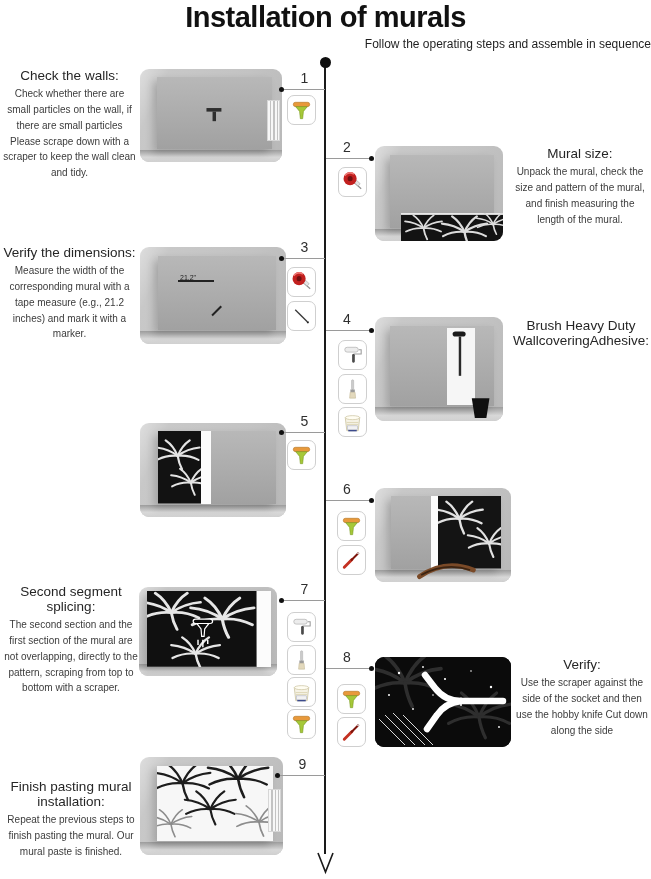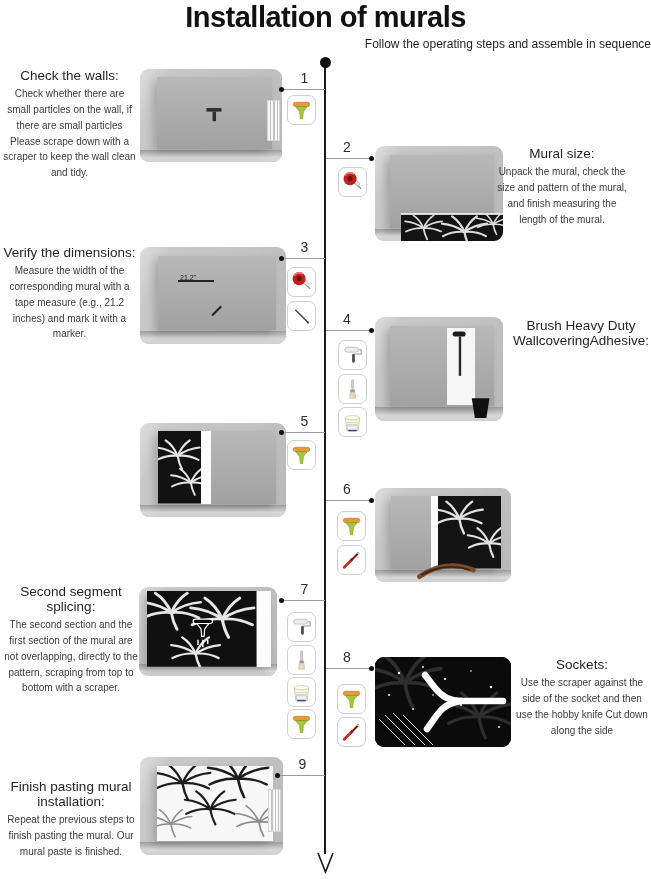--- a/index.html
+++ b/index.html
@@ -156,21 +156,21 @@
     <svg style="position:absolute; left:20%; right:0; bottom:0; width:80%; height:30%" viewBox="0 0 100 30" preserveAspectRatio="none">
       <rect width="100" height="30" fill="#131313"></rect>
       <rect width="100" height="2" fill="#e9e9e9"></rect>
       <g stroke="#dcdcdc" fill="none" stroke-linecap="round">
         <use href="#frond" transform="translate(22 16) scale(0.45)" stroke-width="4"></use>
         <use href="#frond" transform="translate(62 20) scale(0.55)" stroke-width="4"></use>
         <use href="#frond" transform="translate(90 12) scale(0.4)" stroke-width="4"></use>
       </g>
     </svg>
   </div>
-  <div class="text-block" style="left:493px; top:146px; width:138px">
+  <div class="text-block" style="left:511px; top:146px; width:138px">
     <h3>Mural size:</h3>
     <p>Unpack the mural, check the size and pattern of the mural, and finish measuring the length of the mural.</p>
   </div>
 
   <div class="text-block" style="left:3px; top:245px; width:133px">
     <h3>Verify the dimensions:</h3>
     <p>Measure the width of the corresponding mural with a tape measure (e.g., 21.2 inches) and mark it with a marker.</p>
   </div>
   <div class="room" style="left:140px; top:247px; width:146px; height:97px">
     <div class="floor"></div>
@@ -373,21 +373,21 @@
           <path d="M28 58 L58 88"></path>
       </g>
       <g fill="none" stroke="#fff" stroke-width="6.5" stroke-linecap="round">
         <path d="M128 44 L86 44"></path>
         <path d="M86 44 Q70 44 60 31 L50 18"></path>
         <path d="M86 44 Q70 46 62 58 L52 72"></path>
       </g>
     </svg>
   </div>
   <div class="text-block" style="left:514px; top:657px; width:136px">
-    <h3>Sockets:</h3>
+    <h3>Verify:</h3>
     <p>Use the scraper against the side of the socket and then use the hobby knife Cut down along the side</p>
   </div>
 
   <div class="text-block" style="left:3px; top:779px; width:136px">
     <h3>Finish pasting mural installation:</h3>
     <p>Repeat the previous steps to finish pasting the mural. Our mural paste is finished.</p>
   </div>
   <div class="room" style="left:140px; top:757px; width:143px; height:98px">
     <div class="floor"></div>
     <div class="backwall" style="background:#fcfcfc">

